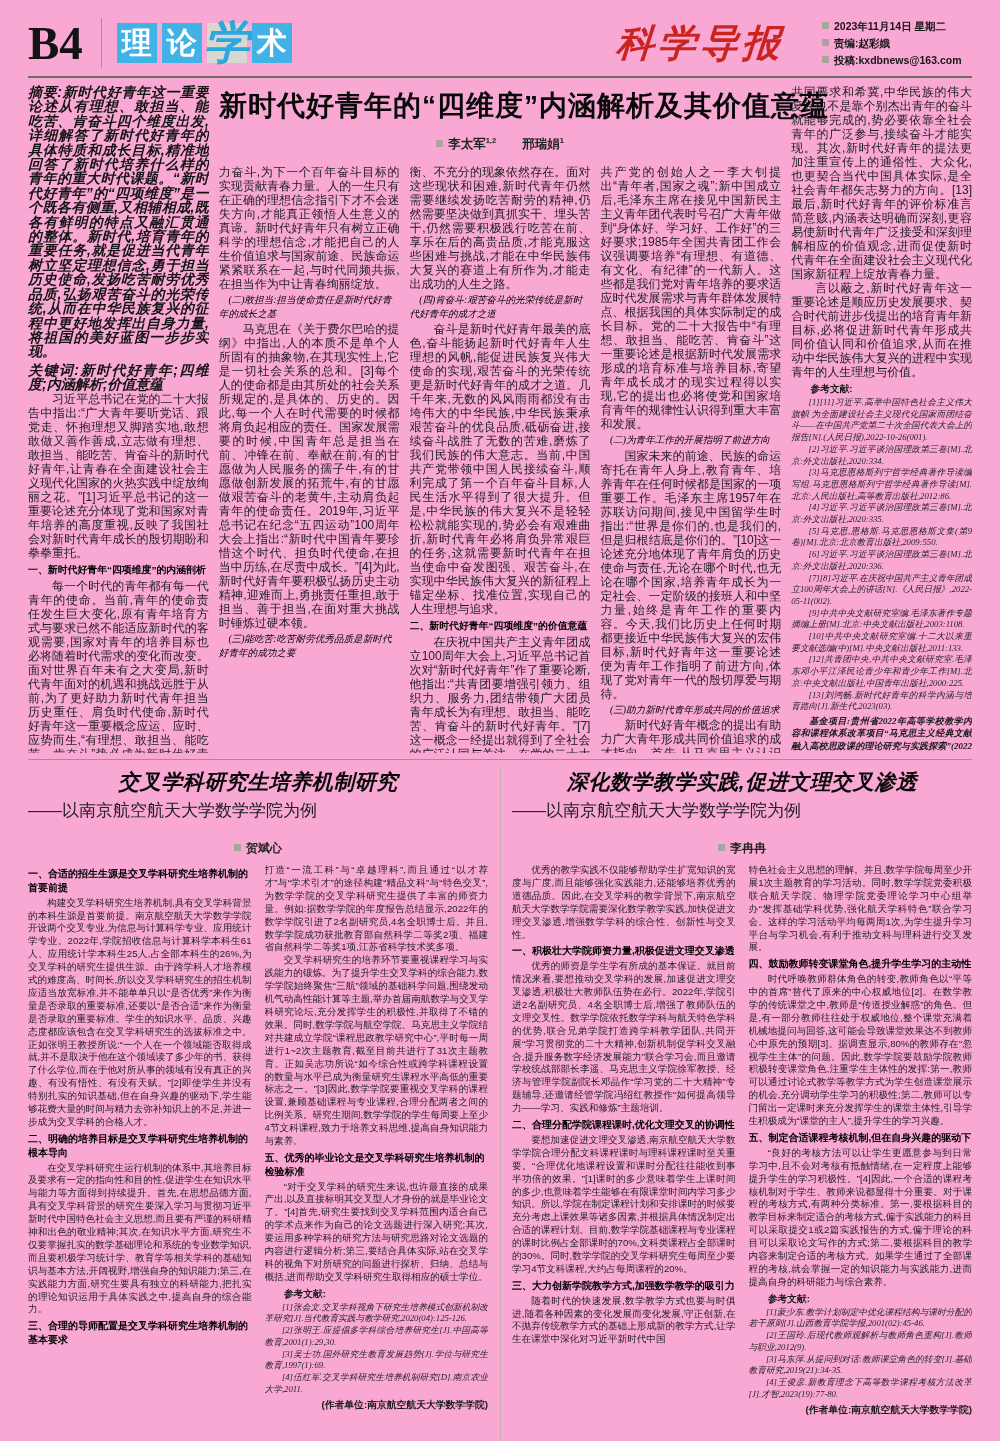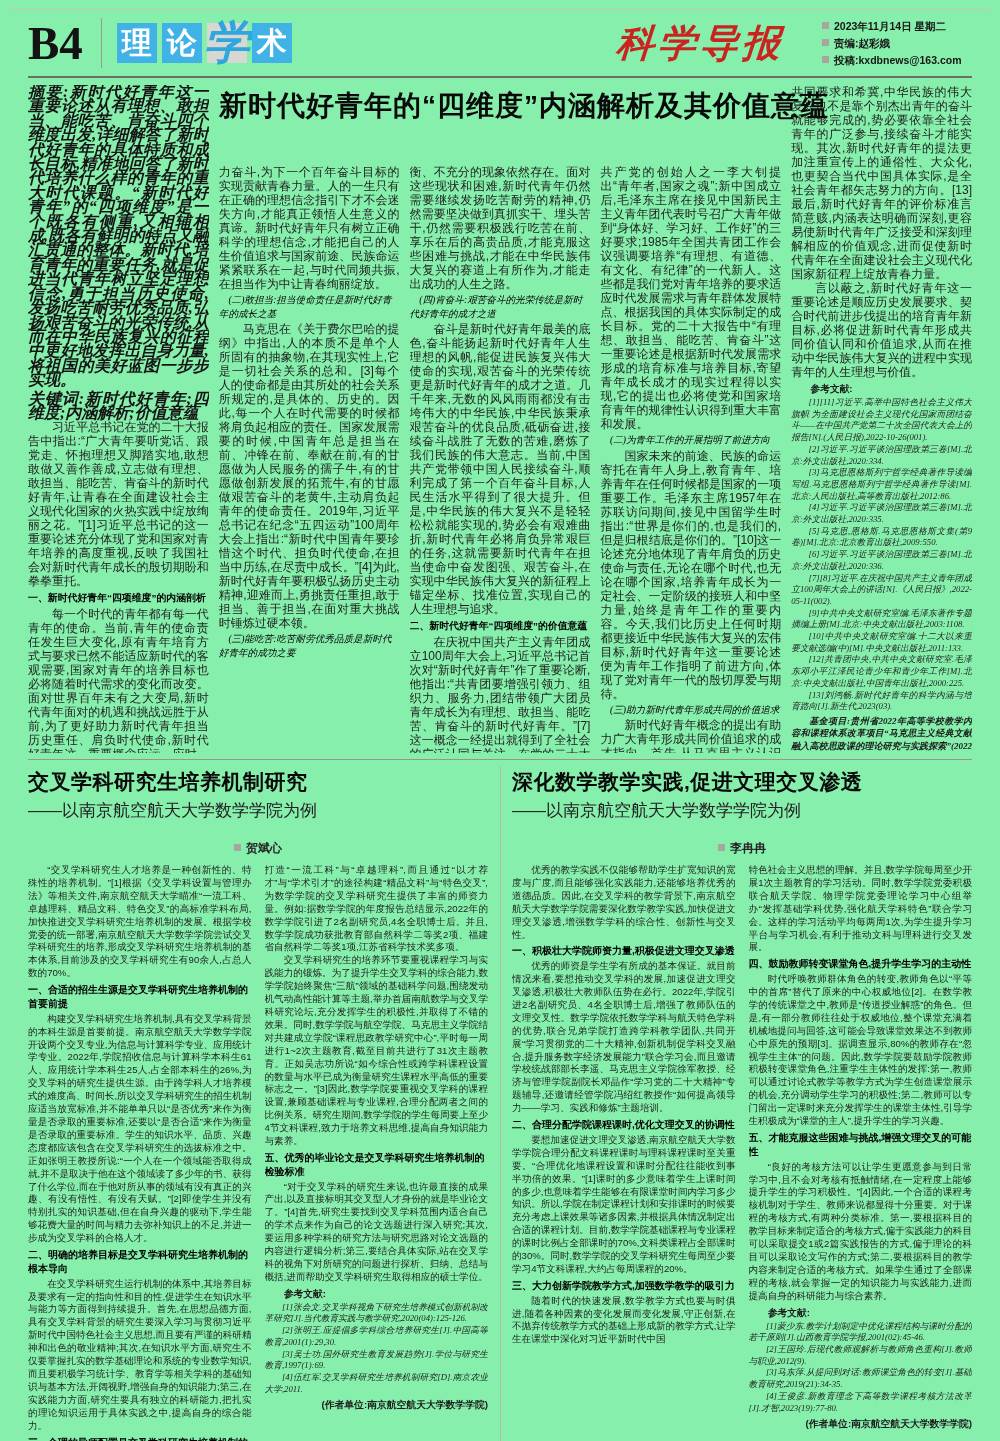--- a/index.html
+++ b/index.html
@@ -1,16 +1,16 @@
 <!DOCTYPE html>
 <html><head>
 <meta charset="utf-8">
 <style>
   html,body{margin:0;padding:0;background:#e8e6e1;}
-  .page{position:relative;width:1000px;height:1441px;margin:0 auto;background:#86efac;
+  .page{position:relative;width:1000px;height:1441px;margin:0 auto;background:#f9a8d4;
         font-family:"Liberation Sans","DejaVu Sans",sans-serif;color:#1b1b1b;overflow:hidden;}
   
   .topline{height:1px;background:#c9c5bd;margin:9px 10px 0;}
   .header{display:flex;align-items:center;height:66px;margin:0 28px;border-bottom:2px solid #6f6d68;}
   .b4{font-family:"Liberation Serif","DejaVu Serif",serif;font-weight:700;font-size:47px;line-height:1;color:#131313;}
   .hdiv{width:1px;height:50px;background:#9a988f;margin:0 15px 0 18px;}
   .logo{display:flex;gap:5px;align-items:center;}
   .tile{width:40px;height:40px;background:#41b2e6;color:#fff;display:flex;align-items:center;justify-content:center;
         font-size:30px;font-weight:800;}
   .tile.xue{background:#d9d7d2;color:#2ea6de;font-family:"Liberation Serif","DejaVu Serif",serif;
@@ -21,22 +21,22 @@
   .pubinfo{font-size:10.5px;line-height:17px;font-weight:600;color:#161616;min-width:150px;}
   .pubinfo .row{white-space:nowrap;}
   .sq{display:inline-block;width:7px;height:7px;background:#a8a59e;margin-right:5px;vertical-align:1px;}
   
   .t{font-size:12px;line-height:14px;text-align:justify;text-justify:inter-character;word-break:break-all;color:#1d1d1d;}
   .p{text-indent:2em;}
   .pc{text-indent:0;}
   .h1s{font-weight:800;font-size:9.9px;line-height:14px;margin:3px 0 2px;color:#000;word-break:break-all;}
   .h2k{font-weight:400;font-style:italic;font-family:"Liberation Serif","DejaVu Serif",serif;
        font-size:9.6px;line-height:13.5px;margin:2px 0;text-indent:1em;word-break:break-all;color:#000;}
-  .abs{font-family:Liberation Serif, serif;font-style:italic;font-weight:700;
-       font-size:16px;line-height:14.4px;text-align:justify;word-break:break-all;color:#141414;}
+  .abs{font-family:Liberation Sans, sans-serif;font-style:italic;font-weight:700;
+       font-size:14px;line-height:14.4px;text-align:justify;word-break:break-all;color:#141414;}
   .kw{margin-top:4px;}
   .ref{font-family:"Liberation Serif","DejaVu Serif",serif;font-style:italic;font-size:8.7px;
        line-height:11.7px;text-indent:2em;text-align:justify;word-break:break-all;color:#1d1d1d;}
   .reft{font-weight:800;font-size:9.7px;margin:4px 0 1px;text-indent:2em;}
   .fund{font-family:"Liberation Serif","DejaVu Serif",serif;font-style:italic;font-weight:800;
        font-size:9px;line-height:12.4px;text-indent:2em;text-align:justify;word-break:break-all;margin-top:2px;}
   .affil{font-weight:800;font-size:9.4px;line-height:13px;text-indent:2em;word-break:break-all;margin-top:2px;}
   .affil-r{font-weight:800;font-size:9.8px;line-height:14px;text-align:right;margin-top:3px;}
   
   .main{position:relative;margin:7px 28px 0;height:668px;display:flex;gap:10px;}
@@ -47,21 +47,21 @@
   .m-byline{margin-top:11px;font-size:12.5px;font-weight:700;color:#222;}
   .m-byline sup{font-size:7.5px;}
   .m-byline .name2{margin-left:26px;}
   
   .bottom{position:relative;margin:6px 28px 0;border-top:1px solid #98958e;padding-top:5px;
           display:flex;height:690px;}
   .vdiv{position:absolute;left:50%;top:6px;bottom:8px;width:1px;background:#b9b6af;}
   .art{width:50%;box-sizing:border-box;}
   .art.left{padding-right:12px;}
   .art.right{padding-left:12px;}
-  .a-title{font-size:21px;font-weight:800;color:#0a0a0a;margin:3px 0 1px;letter-spacing:0.5px;}
+  .a-title{text-align:center;font-size:21px;font-weight:800;color:#0a0a0a;margin:3px 0 1px;letter-spacing:0.5px;font-style:italic;}
   .a-sub{text-align:left;font-size:17px;color:#222;margin:3px 0 18px;}
   .a-by{text-align:center;font-size:12px;font-weight:700;color:#222;margin:5px 0 7px;}
   .bcols{display:flex;gap:13px;height:588px;overflow:hidden;}
   .bcol{flex:1 1 0;min-width:0;overflow:hidden;}
   .bcol .t{font-size:9.6px;line-height:12.9px;}
   .bcol .h1s{font-size:10px;line-height:13.8px;}
 </style>
 </head>
 <body>
 
@@ -83,20 +83,23 @@
     <div class="pubinfo">
       <div class="row"><span class="sq"></span><span>2023年11月14日  星期二</span></div>
       <div class="row"><span class="sq"></span><span>责编:赵彩娥</span></div>
       <div class="row"><span class="sq"></span><span>投稿:kxdbnews@163.com</span></div>
     </div>
   </div>
 
   <div class="main">
     <div class="headline">
       <div class="m-title">新时代好青年的“四维度”内涵解析及其价值意蕴</div>
+      <div class="m-byline">
+        <span class="sq"></span><span>李太军</span><sup>1,2</sup><span class="name2">邢瑞娟</span><sup>1</sup>
+      </div>
     </div>
 
     <div class="mcol">
       <div class="abs">摘要:新时代好青年这一重要论述从有理想、敢担当、能吃苦、肯奋斗四个维度出发,详细解答了新时代好青年的具体特质和成长目标,精准地回答了新时代培养什么样的青年的重大时代课题。“新时代好青年”的“四项维度”是一个既各有侧重,又相辅相成,既各有鲜明的特点又融汇贯通的整体。新时代,培育青年的重要任务,就是促进当代青年树立坚定理想信念,勇于担当历史使命,发扬吃苦耐劳优秀品质,弘扬艰苦奋斗的光荣传统,从而在中华民族复兴的征程中更好地发挥出自身力量,将祖国的美好蓝图一步步实现。</div>
       <div class="abs kw">关键词:新时代好青年;四维度;内涵解析;价值意蕴</div>
       <div class="t p">习近平总书记在党的二十大报告中指出:“广大青年要听党话、跟党走、怀抱理想又脚踏实地,敢想敢做又善作善成,立志做有理想、敢担当、能吃苦、肯奋斗的新时代好青年,让青春在全面建设社会主义现代化国家的火热实践中绽放绚丽之花。”[1]习近平总书记的这一重要论述充分体现了党和国家对青年培养的高度重视,反映了我国社会对新时代青年成长的殷切期盼和拳拳重托。</div>
       <div class="h1s">一、新时代好青年“四项维度”的内涵剖析</div>
       <div class="t p">每一个时代的青年都有每一代青年的使命。当前,青年的使命责任发生巨大变化,原有青年培育方式与要求已然不能适应新时代的客观需要,国家对青年的培养目标也必将随着时代需求的变化而改变。面对世界百年未有之大变局,新时代青年面对的机遇和挑战远胜于从前,为了更好助力新时代青年担当历史重任、肩负时代使命,新时代好青年这一重要概念应运、应时、应势而生,“有理想、敢担当、能吃苦、肯奋斗”势必成为新时代好青年的必备特质。其中,有理想是新时代好青年的立身之本,敢担当是新时代好青年的成长之基,能吃苦是新时代好青年的成功之要,肯奋斗是新时代好青年的成才之道。</div>
       <div class="h2k">(一)有理想:坚定理想信念是新时代好青年的立身之本</div>
       <div class="t p">理想信念是人的精神之钙,是人生的指路明灯。在新时代好青年的四个维度中,坚定的理想信念是新时代好青年的立身之本。“青年的理想信念关乎国家未来”,青年理想远大、信念坚定,是一个国家、一个民族无坚不摧的前进动力。新时代好青年要自觉把个人理想融入国家和民族的事业之中,立志为实现中华民族伟大复兴而努</div>
@@ -148,21 +151,20 @@
 
   <div class="bottom">
     <div class="vdiv"></div>
 
     <div class="art left">
       <div class="a-title">交叉学科研究生培养机制研究</div>
       <div class="a-sub">——以南京航空航天大学数学学院为例</div>
       <div class="a-by"><span class="sq"></span><span>贺斌心</span></div>
       <div class="bcols">
         <div class="bcol">
-          <div class="t p">“交叉学科研究生人才培养是一种创新性的、特殊性的培养机制。”[1]根据《交叉学科设置与管理办法》等相关文件,南京航空航天大学瞄准“一流工科、卓越理科、精品文科、特色交叉”的高标准学科布局,加快推进交叉学科研究生培养机制的发展。根据学校党委的统一部署,南京航空航天大学数学学院尝试交叉学科研究生的培养,形成交叉学科研究生培养机制的基本体系,目前涉及的交叉学科研究生有90余人,占总人数的70%。</div>
           <div class="h1s">一、合适的招生生源是交叉学科研究生培养机制的首要前提</div>
           <div class="t p">构建交叉学科研究生培养机制,具有交叉学科背景的本科生源是首要前提。南京航空航天大学数学学院开设两个交叉专业,为信息与计算科学专业、应用统计学专业。2022年,学院招收信息与计算科学本科生61人、应用统计学本科生25人,占全部本科生的26%,为交叉学科的研究生提供生源。由于跨学科人才培养模式的难度高、时间长,所以交叉学科研究生的招生机制应适当放宽标准,并不能单单只以“是否优秀”来作为衡量是否录取的重要标准,还要以“是否合适”来作为衡量是否录取的重要标准。学生的知识水平、品质、兴趣态度都应该包含在交叉学科研究生的选拔标准之中。正如张明王教授所说:“一个人在一个领域能否取得成就,并不是取决于他在这个领域读了多少年的书、获得了什么学位,而在于他对所从事的领域有没有真正的兴趣、有没有悟性、有没有天赋。”[2]即使学生并没有特别扎实的知识基础,但在自身兴趣的驱动下,学生能够花费大量的时间与精力去弥补知识上的不足,并进一步成为交叉学科的合格人才。</div>
           <div class="h1s">二、明确的培养目标是交叉学科研究生培养机制的根本导向</div>
           <div class="t p">在交叉学科研究生运行机制的体系中,其培养目标及要求有一定的指向性和目的性,促进学生在知识水平与能力等方面得到持续提升。首先,在思想品德方面,具有交叉学科背景的研究生要深入学习与贯彻习近平新时代中国特色社会主义思想,而且要有严谨的科研精神和出色的敬业精神;其次,在知识水平方面,研究生不仅要掌握扎实的数学基础理论和系统的专业数学知识,而且要积极学习统计学、教育学等相关学科的基础知识与基本方法,开阔视野,增强自身的知识能力;第三,在实践能力方面,研究生要具有独立的科研能力,把扎实的理论知识运用于具体实践之中,提高自身的综合能力。</div>
           <div class="h1s">三、合理的导师配置是交叉学科研究生培养机制的基本要求</div>
 
         </div>
         <div class="bcol">
           <div class="t pc">打造“一流工科”与“卓越理科”,而且通过“以才荐才”与“学术引才”的途径构建“精品文科”与“特色交叉”,为数学学院的交叉学科研究生提供了丰富的师资力量。例如:据数学学院的年度报告总结显示,2022年的数学学院引进了2名副研究员,4名全职博士后。并且,数学学院成功获批教育部自然科学二等奖2项、福建省自然科学二等奖1项,江苏省科学技术奖多项。</div>
           <div class="t p">交叉学科研究生的培养环节要重视课程学习与实践能力的锻炼。为了提升学生交叉学科的综合能力,数学学院始终聚焦“三航”领域的基础科学问题,围绕发动机气动高性能计算等主题,举办首届南航数学与交叉学科研究论坛,充分发挥学生的积极性,并取得了不错的效果。同时,数学学院与航空学院、马克思主义学院结对共建成立学院“课程思政教学研究中心”,平时每一周进行1~2次主题教育,截至目前共进行了31次主题教育。正如吴志功所说“如今综合性或跨学科课程设置的数量与水平已成为衡量研究生课程水平高低的重要标志之一。”[3]因此,数学学院要重视交叉学科的课程设置,兼顾基础课程与专业课程,合理分配两者之间的比例关系。研究生期间,数学学院的学生每周要上至少4节文科课程,致力于培养文科思维,提高自身知识能力与素养。</div>
@@ -189,21 +191,21 @@
           <div class="t p">优秀的师资是学生学有所成的基本保证。就目前情况来看,要想推动交叉学科的发展,加速促进文理交叉渗透,积极壮大教师队伍势在必行。2022年,学院引进2名副研究员、4名全职博士后,增强了教师队伍的文理交叉性。数学学院依托数学学科与航天特色学科的优势,联合兄弟学院打造跨学科教学团队,共同开展“学习贯彻党的二十大精神,创新机制促学科交叉融合,提升服务数字经济发展能力”联合学习会,而且邀请学校统战部部长李遥、马克思主义学院徐军教授、经济与管理学院副院长邓晶作“学习党的二十大精神”专题辅导,还邀请经管学院冯绍红教授作“如何提高领导力——学习、实践和修炼”主题培训。</div>
           <div class="h1s">二、合理分配学院课程课时,优化文理交叉的协调性</div>
           <div class="t p">要想加速促进文理交叉渗透,南京航空航天大学数学学院合理分配文科课程课时与理科课程课时至关重要。“合理优化地课程设置和课时分配往往能收到事半功倍的效果。”[1]课时的多少意味着学生上课时间的多少,也意味着学生能够在有限课堂时间内学习多少知识。所以,学院在制定课程计划和安排课时的时候要充分考虑上课效果等诸多因素,并根据具体情况制定出合适的课程计划。目前,数学学院基础课程与专业课程的课时比例占全部课时的70%,文科类课程占全部课时的30%。同时,数学学院的交叉学科研究生每周至少要学习4节文科课程,大约占每周课程的20%。</div>
           <div class="h1s">三、大力创新学院教学方式,加强数学教学的吸引力</div>
           <div class="t p">随着时代的快速发展,数学教学方式也要与时俱进,随着各种因素的变化发展而变化发展,守正创新,在不抛弃传统教学方式的基础上形成新的教学方式,让学生在课堂中深化对习近平新时代中国</div>
         </div>
         <div class="bcol">
           <div class="t pc">特色社会主义思想的理解。并且,数学学院每周至少开展1次主题教育的学习活动。同时,数学学院党委积极联合航天学院、物理学院党委理论学习中心组举办“发挥基础学科优势,强化航天学科特色”联合学习会。这样的学习活动平均每两周1次,为学生提升学习平台与学习机会,有利于推动文科与理科进行交叉发展。</div>
           <div class="h1s">四、鼓励教师转变课堂角色,提升学生学习的主动性</div>
           <div class="t p">时代呼唤教师群体角色的转变,教师角色以“平等中的首席”替代了原来的中心权威地位[2]。在数学教学的传统课堂之中,教师是“传道授业解惑”的角色。但是,有一部分教师往往处于权威地位,整个课堂充满着机械地提问与回答,这可能会导致课堂效果达不到教师心中原先的预期[3]。据调查显示,80%的教师存在“忽视学生主体”的问题。因此,数学学院要鼓励学院教师积极转变课堂角色,注重学生主体性的发挥:第一,教师可以通过讨论式教学等教学方式为学生创造课堂展示的机会,充分调动学生学习的积极性;第二,教师可以专门留出一定课时来充分发挥学生的课堂主体性,引导学生积极成为“课堂的主人”,提升学生的学习兴趣。</div>
-          <div class="h1s">五、才能克服这些困难与挑战,增强文理交叉的可能性</div>
+          <div class="h1s">五、制定合适课程考核机制,但在自身兴趣的驱动下</div>
           <div class="t p">“良好的考核方法可以让学生更愿意参与到日常学习中,且不会对考核有抵触情绪,在一定程度上能够提升学生的学习积极性。”[4]因此,一个合适的课程考核机制对于学生、教师来说都显得十分重要。对于课程的考核方式,有两种分类标准。第一,要根据科目的教学目标来制定适合的考核方式,偏于实践能力的科目可以采取提交1或2篇实践报告的方式,偏于理论的科目可以采取论文写作的方式;第二,要根据科目的教学内容来制定合适的考核方式。如果学生通过了全部课程的考核,就会掌握一定的知识能力与实践能力,进而提高自身的科研能力与综合素养。</div>
           <div class="reft">参考文献:</div>
           <div class="ref">[1]蒙少东.教学计划制定中优化课程结构与课时分配的若干原则[J].山西教育学院学报,2001(02):45-46.</div>
           <div class="ref">[2]王国玲.后现代教师观解析与教师角色重构[J].教师与职业,2012(9).</div>
           <div class="ref">[3]马东萍.从提问到对话:教师课堂角色的转变[J].基础教育研究,2019(21):34-35.</div>
           <div class="ref">[4]王俊彦.新教育理念下高等数学课程考核方法改革[J].才智,2023(19):77-80.</div>
           <div class="affil-r">(作者单位:南京航空航天大学数学学院)</div>
         </div>
       </div>
     </div>

